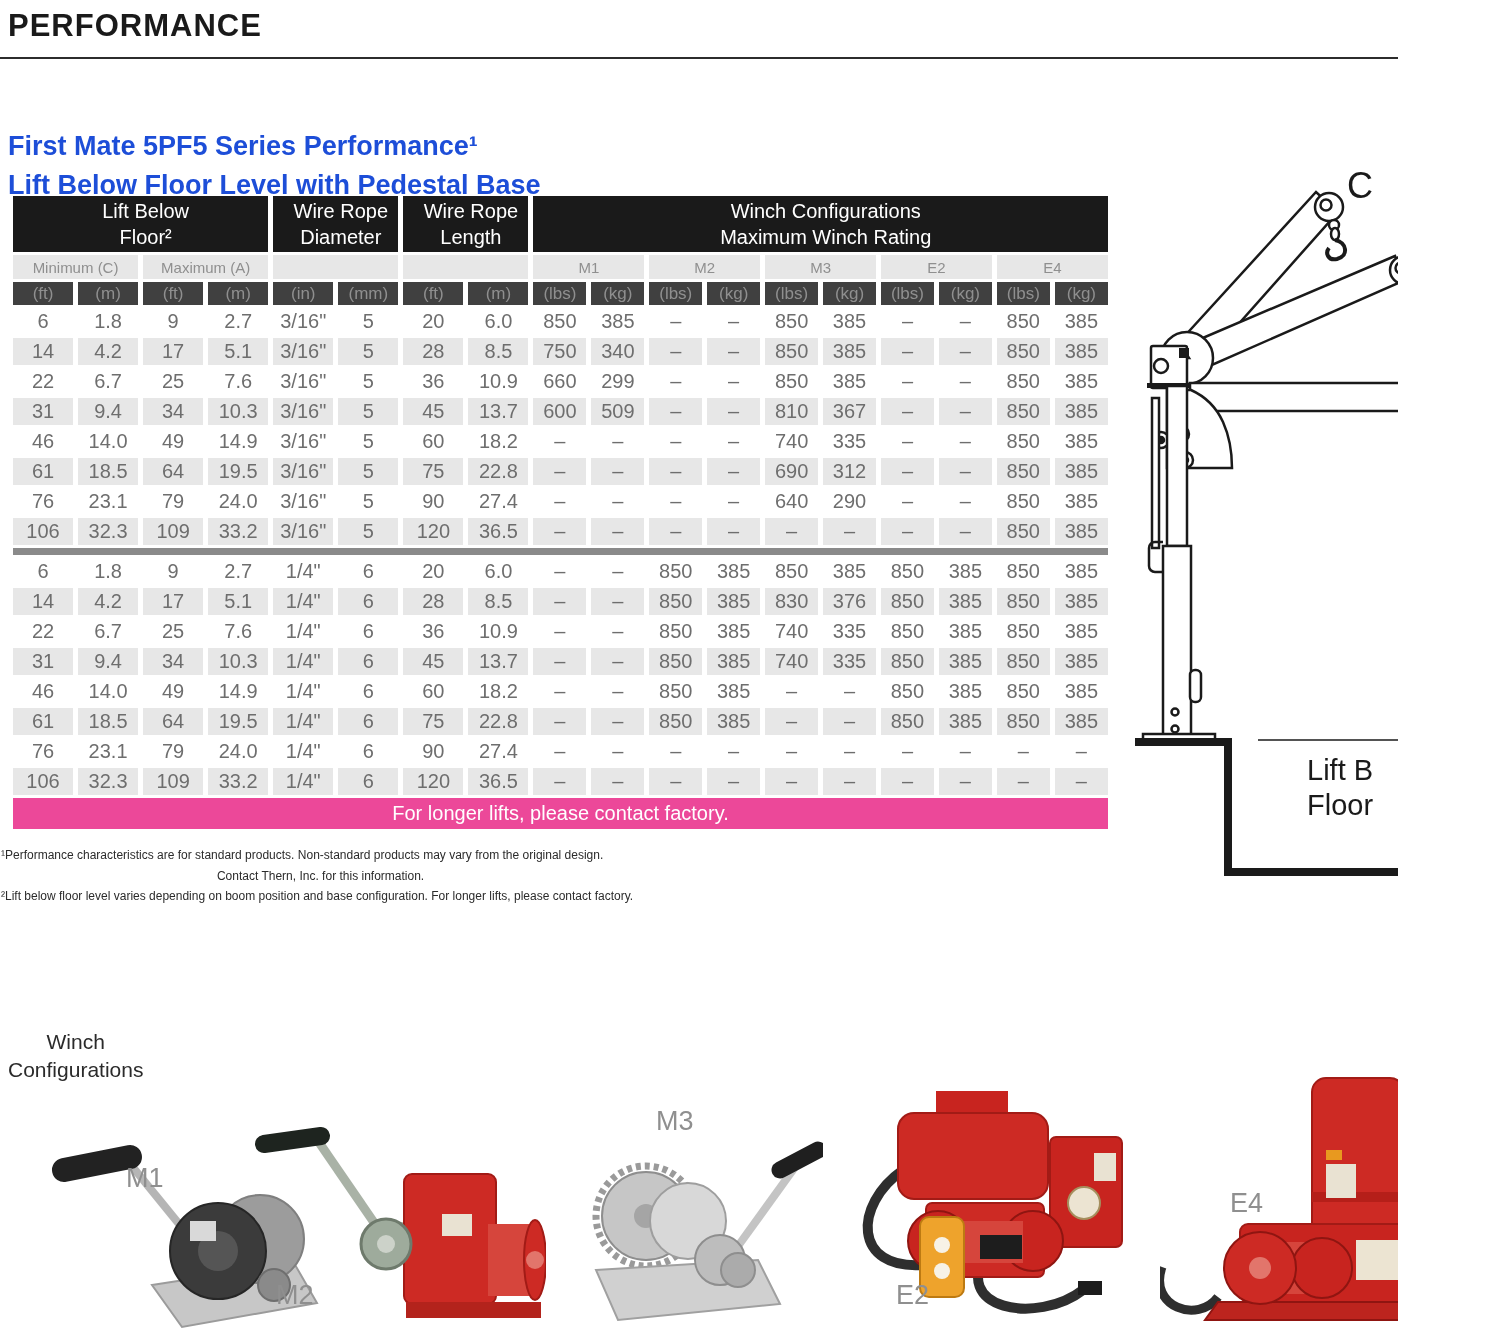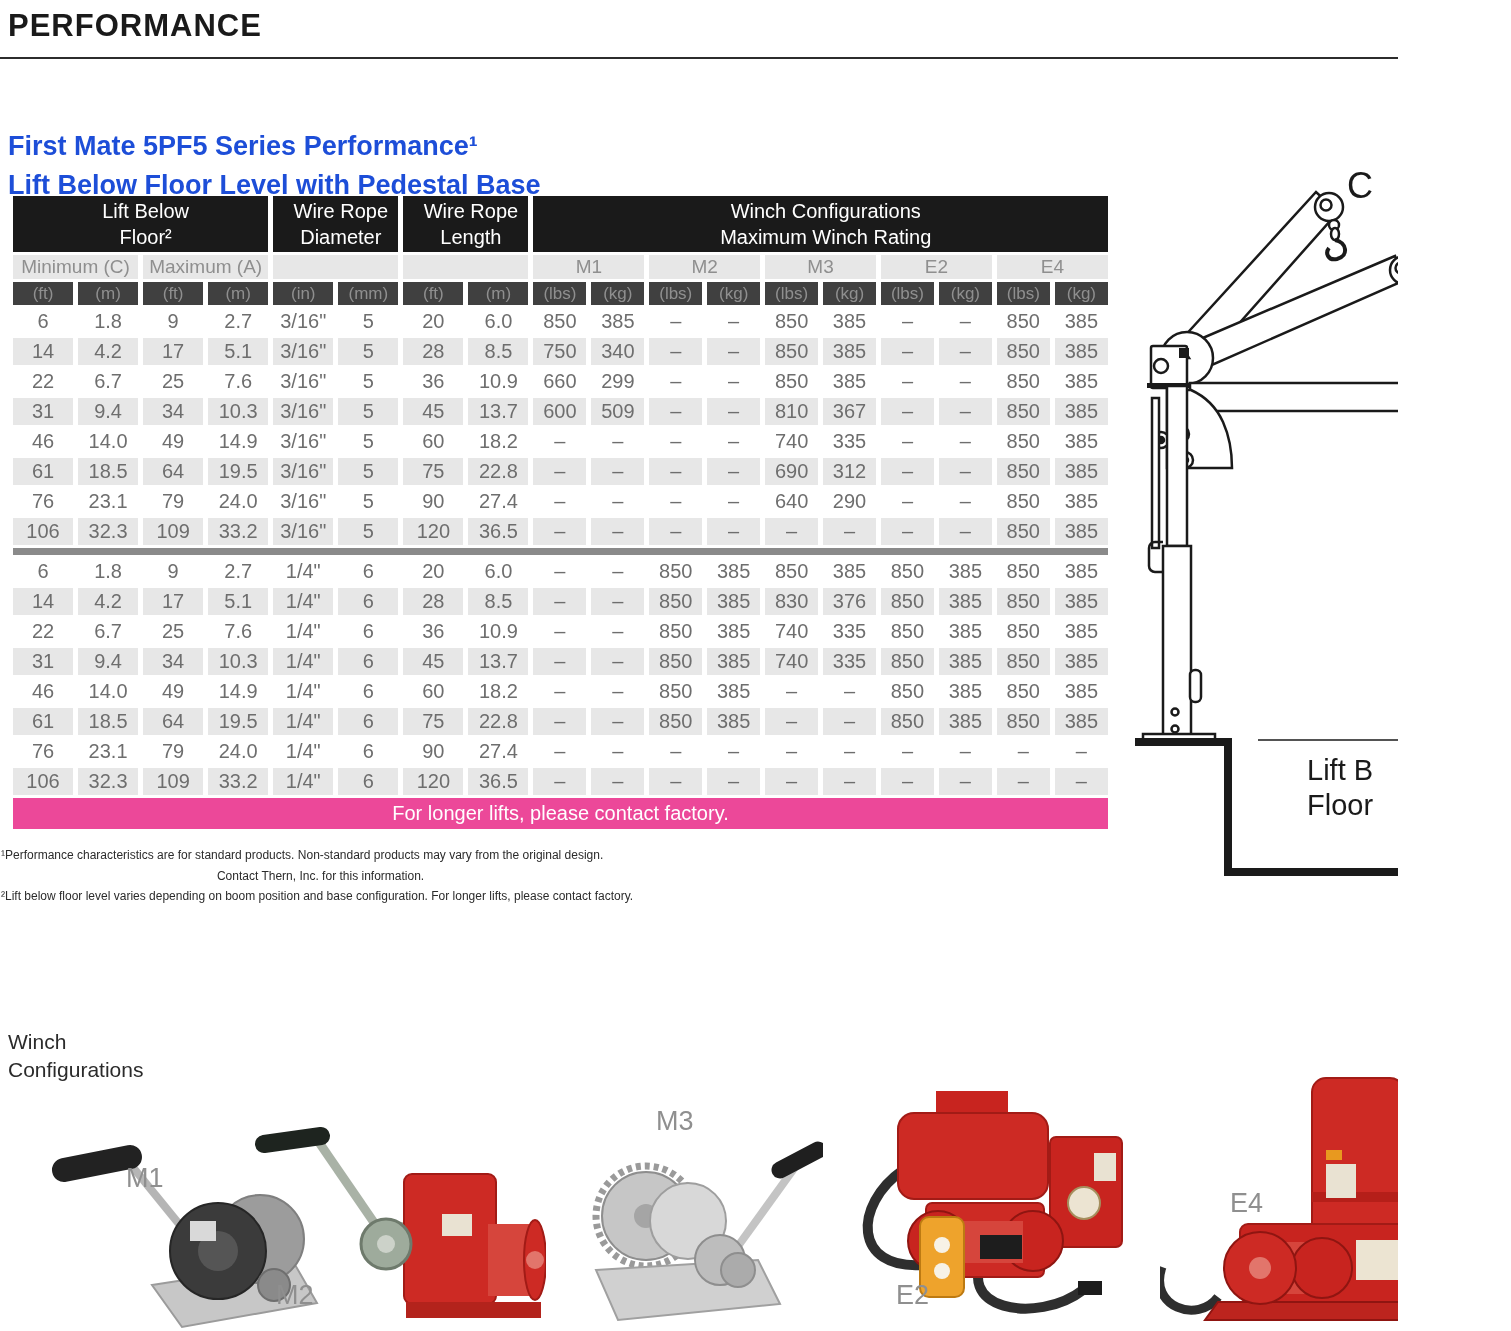--- a/index.html
+++ b/index.html
@@ -19,36 +19,36 @@
     position:absolute; left:8px; top:193px; width:1105px;
     border-collapse:separate; border-spacing:5px 3px; table-layout:fixed;
   }
   table.perf th, table.perf td {
     padding:0; margin:0; text-align:center; vertical-align:middle;
     white-space:nowrap; overflow:hidden; font-weight:400;
   }
   col.cw { width:59px; } col.cn { width:52px; }
   tr.gh th { background:#1a1a1a; color:#ffffff; font-size:20px; line-height:26px; height:56px; }
   tr.gh th .l { display:block;padding-left:10px; }
-  tr.sh td { background:#e7e7e7; color:#8f8f8f; font-size:19px; height:24px; }
+  tr.sh td { background:#e7e7e7; color:#8f8f8f; font-size:15px; height:24px; }
   tr.un td { background:#404040; color:#8f8f8f; font-size:17px; height:23px; }
   tbody td { color:#6e6e6e; font-size:20px; height:27px; background:#ffffff; }
   tbody tr.stripe td { background:#e7e7e7; }
   tbody tr.sect-div td { background:#8a8a8a; height:7px; }
   tfoot td { background:#ec4899; color:#ffffff; font-size:20px; height:31px; }
 
   
   .footnotes { position:absolute; left:1px; top:845px; font-size:12px; line-height:20.5px; color:#2b2b2b; }
   .footnotes .fn2 { padding-left:7px;text-align:center; }
 
   
   .crane { position:absolute; left:1095px; top:150px; width:416px; height:760px; }
 
   
-  .winch-heading { position:absolute; left:8px; top:1028px; font-size:21px; line-height:28px; color:#2b2b2b; }
+  .winch-heading { position:absolute; left:8px; top:1028px; font-size:21px; line-height:28px; color:#2b2b2b;text-align:center; }
   .pic { position:absolute; }
   .pic-label { position:absolute; font-size:27px; color:#8f8f8f; }
 </style>
 </head>
 <body>
 
 <div class="page">
 
   <div class="kicker">PERFORMANCE</div>
   <div class="top-rule"></div>

